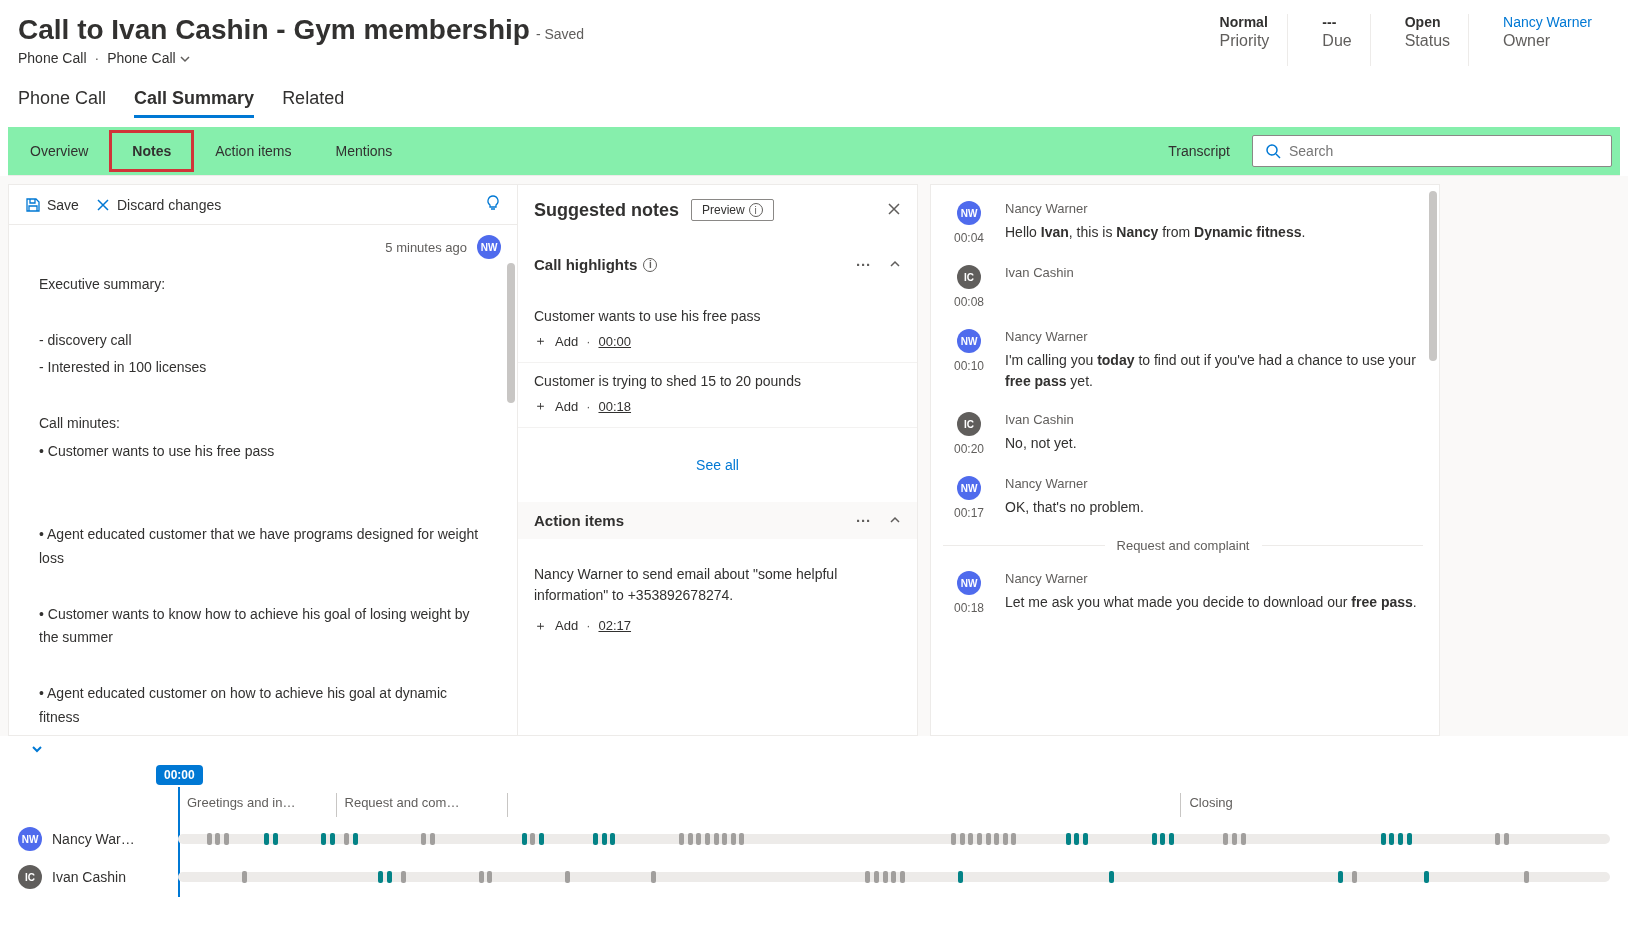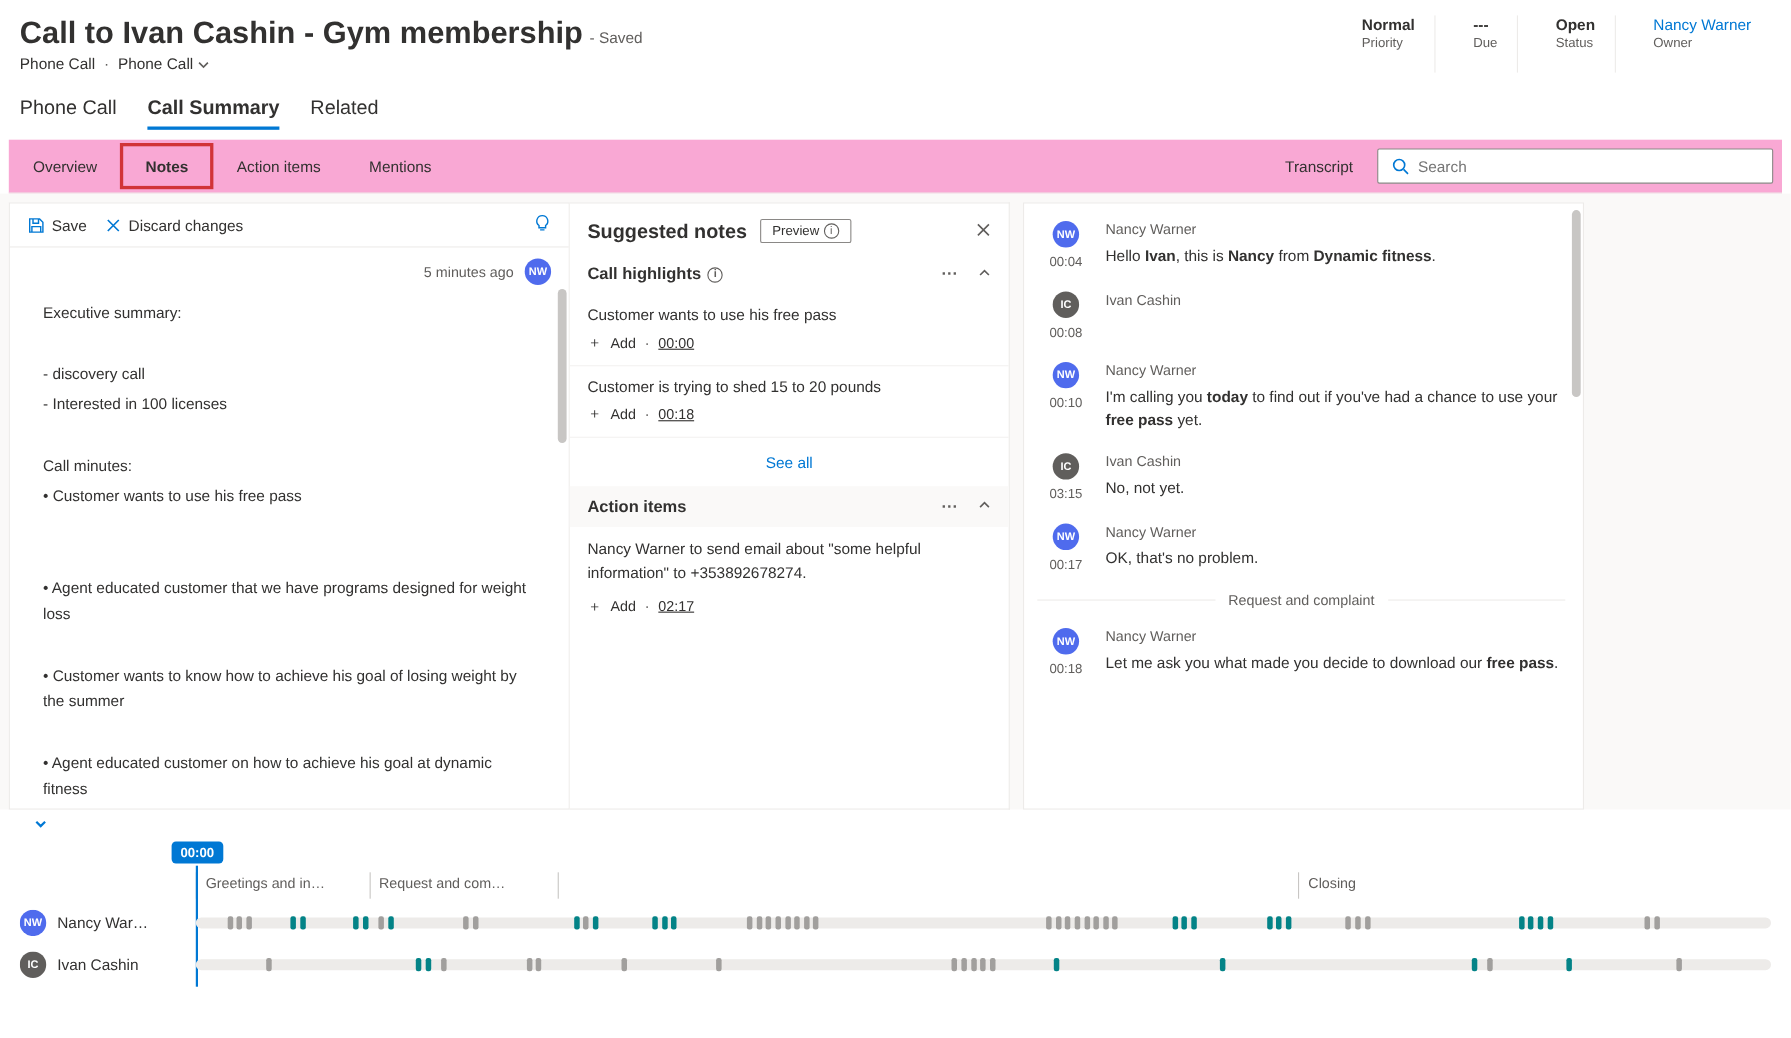--- a/index.html
+++ b/index.html
@@ -7,29 +7,29 @@
 .header { display: flex; justify-content: space-between; padding: 14px 18px 8px; }
 .header-left .title-row { display: flex; align-items: baseline; gap: 6px; }
 .header-left h1 { font-size: 28px; font-weight: 600; }
 .header-left .saved { color: #605e5c; font-size: 14px; }
 .breadcrumb { margin-top: 4px; color: #323130; font-size: 14px; display: flex; align-items: center; gap: 8px; }
 .breadcrumb .sep { color: #605e5c; }
 .header-right { display: flex; gap: 16px; }
 .status-cell { padding: 0 18px; border-right: 1px solid #edebe9; text-align: left; }
 .status-cell:last-child { border-right: none; }
 .status-cell .val { font-size: 14px; font-weight: 600; }
-.status-cell .lbl { font-size: 12px; color: #605e5c; margin-top: 2px; }
+.status-cell .lbl { font-size: 16px; color: #605e5c; margin-top: 2px; }
 .status-cell .val.link { color: #0078d4; font-weight: 400; cursor: pointer; }
 .main-tabs { display: flex; gap: 28px; padding: 14px 18px 0; border-bottom: 1px solid #fff; }
 .main-tab { font-size: 18px; padding-bottom: 6px; cursor: pointer; border-bottom: 3px solid transparent; }
 .main-tab.active { font-weight: 600; border-bottom-color: #0078d4; }
 .body-area { display: flex; height: 560px; background: #faf9f8; padding-top: 8px; gap: 0; padding-left: 8px; }
 .panel { background: #fff; border: 1px solid #edebe9; display: flex; flex-direction: column; }
 .panel-left { width: 510px; }
-.panel-mid { width: 400px; border-left: none; }
+.panel-mid { width: 400px; border-left: none; gap: 15px; }
 .panel-right { width: 510px; margin-left: 12px; }
 .sub-tabs { display: flex; gap: 0; border-bottom: 1px solid #edebe9; }
 .sub-tab { padding: 12px 22px; cursor: pointer; font-size: 14px; }
 .sub-tab.active { font-weight: 700; }
 .sub-tab.highlighted { outline: 3px solid #d13438; outline-offset: -2px; }
 .spacer { flex: 1; }
 .transcript-label { padding: 12px 22px; font-size: 14px; }
 .search-box { display: flex; align-items: center; gap: 8px; padding: 0 12px; border: 1px solid #8a8886; border-radius: 2px; height: 32px; width: 360px; margin: 8px 8px 8px 0; background: #fff; }
 .search-box input { border: none; outline: none; flex: 1; font-size: 14px; }
 .notes-toolbar { display: flex; align-items: center; gap: 16px; padding: 10px 16px; border-bottom: 1px solid #edebe9; }
@@ -78,21 +78,21 @@
 .playhead-line { position: absolute; left: 50%; top: 22px; width: 2px; height: 110px; background: #0078d4; transform: translateX(-50%); }
 .segments { display: flex; margin-left: 160px; height: 24px; }
 .seg { border-left: 1px solid #c8c6c4; padding: 2px 8px; font-size: 13px; color: #605e5c; white-space: nowrap; overflow: hidden; text-overflow: ellipsis; }
 .lane { display: flex; align-items: center; height: 32px; margin-top: 6px; }
 .lane-label { width: 160px; display: flex; align-items: center; gap: 10px; font-size: 14px; overflow: hidden; white-space: nowrap; text-overflow: ellipsis; }
 .lane-track { flex: 1; height: 10px; background: #edebe9; border-radius: 5px; position: relative; }
 .tick { position: absolute; top: -1px; width: 5px; height: 12px; border-radius: 2px; }
 .tick.g { background: #a19f9d; }
 .tick.t { background: #038387; }
 .info-icon-sm { width: 14px; height: 14px; border: 1px solid #605e5c; border-radius: 50%; display: inline-flex; align-items: center; justify-content: center; font-size: 10px; color: #605e5c; }
-.sub-tabs-row { display: flex; align-items: center; background: #f9a8d4; border-bottom: 1px solid #edebe9; }
+.sub-tabs-row { display: flex; align-items: center; background: #86efac; border-bottom: 1px solid #edebe9; }
 </style>
 </head>
 <body>
 
 <div class="header">
   <div class="header-left">
     <div class="title-row">
       <h1>Call to Ivan Cashin - Gym membership</h1>
       <span class="saved">- Saved</span>
     </div>
@@ -282,21 +282,21 @@
             <span class="tr-ts">00:10</span>
           </div>
     <div class="tr-body">
             <div class="tr-name">Nancy Warner</div>
             <div class="tr-text">I'm calling you <b>today</b> to find out if you've had a chance to use your <b>free pass</b> yet.</div>
           </div>
         </div>
         <div class="tr-item">
           <div class="tr-meta">
             <span class="avatar ic">IC</span>
-            <span class="tr-ts">03:15</span>
+            <span class="tr-ts">00:20</span>
           </div>
     <div class="tr-body">
             <div class="tr-name">Ivan Cashin</div>
             <div class="tr-text">No, not yet.</div>
           </div>
         </div>
         <div class="tr-item">
           <div class="tr-meta">
             <span class="avatar nw">NW</span>
             <span class="tr-ts">00:17</span>

